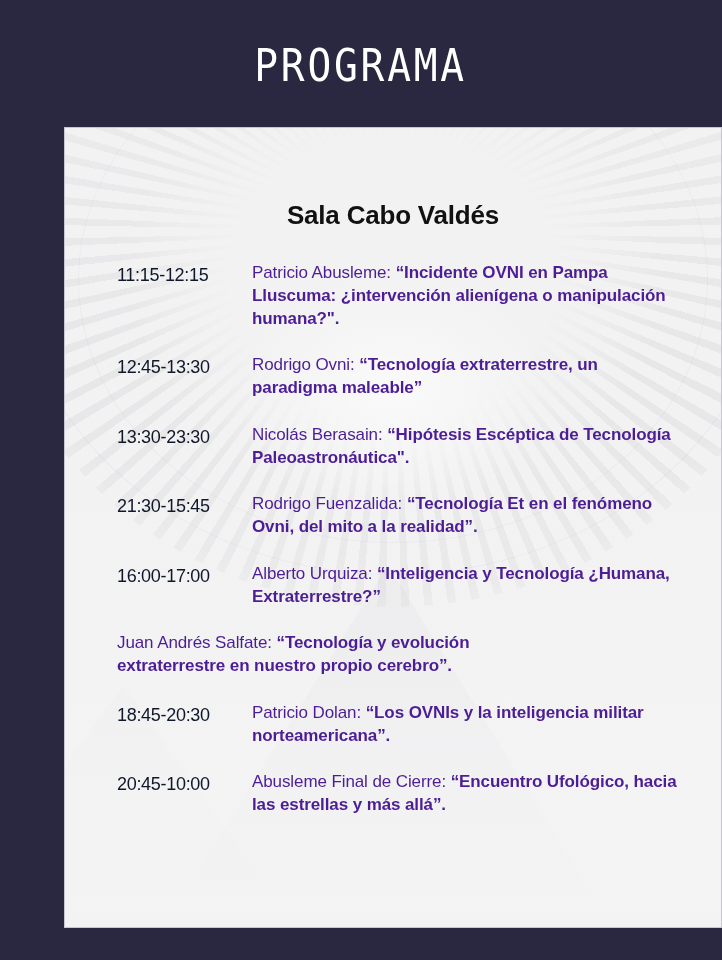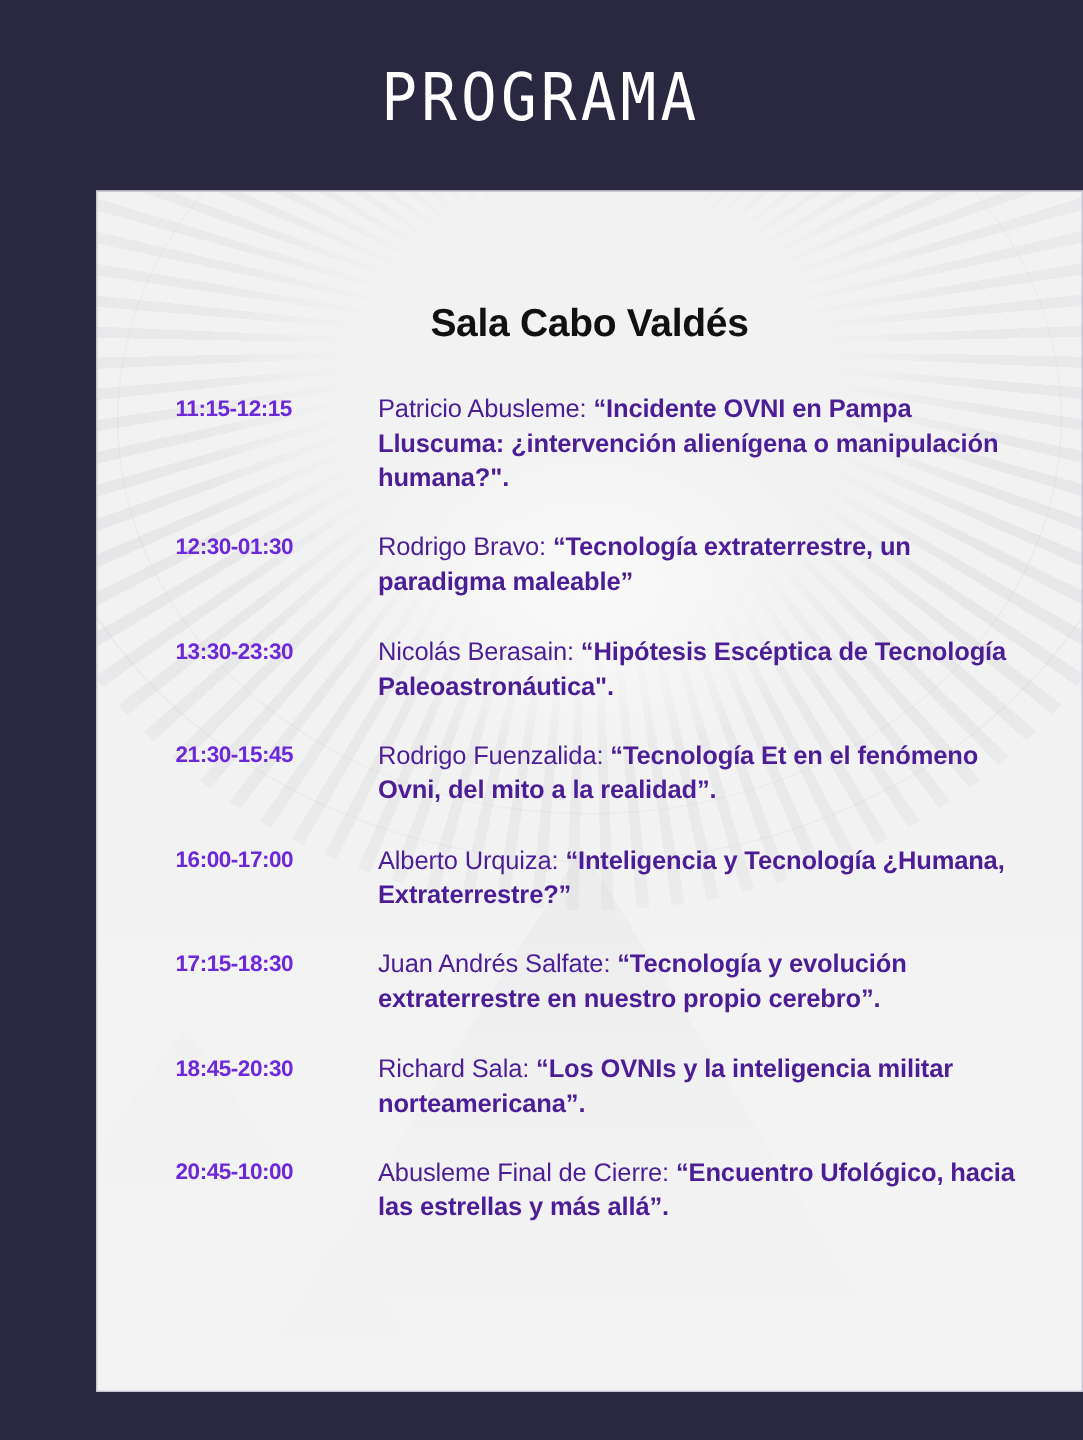--- a/index.html
+++ b/index.html
@@ -161,23 +161,23 @@
   }
 
   .slot {
     display:flex;
     align-items:flex-start;
     margin-bottom:24px;
   }
 
   .slot-time {
     flex:0 0 135px;
-    color:#6d28d9;
-    font-size:15px;
-    font-weight:700;
+    color:#0f172a;
+    font-size:18px;
+    font-weight:400;
     letter-spacing:-0.3px;
     line-height:1.35;
     white-space:nowrap;
     padding-top:1px;
   }
 
   .slot-body {
     flex:1 1 auto;
     color:#4c1d95;
     font-size:17px;
@@ -210,42 +210,41 @@
 
   <div class="panel-content">
     <div class="room-title">Sala Cabo Valdés</div>
 
     <div class="schedule">
         <div class="slot">
           <div class="slot-time">11:15-12:15</div>
           <div class="slot-body"><span class="slot-speaker">Patricio Abusleme: </span><span class="slot-talk">“Incidente OVNI en Pampa Lluscuma: ¿intervención alienígena o manipulación humana?".</span></div>
         </div>
         <div class="slot">
-          <div class="slot-time">12:30-01:30</div>
-          <div class="slot-body"><span class="slot-speaker">Rodrigo Bravo: </span><span class="slot-talk">“Tecnología extraterrestre, un paradigma maleable”</span></div>
+          <div class="slot-time">12:45-13:30</div>
+          <div class="slot-body"><span class="slot-speaker">Rodrigo Ovni: </span><span class="slot-talk">“Tecnología extraterrestre, un paradigma maleable”</span></div>
         </div>
         <div class="slot">
           <div class="slot-time">13:30-23:30</div>
           <div class="slot-body"><span class="slot-speaker">Nicolás Berasain: </span><span class="slot-talk">“Hipótesis Escéptica de Tecnología Paleoastronáutica".</span></div>
         </div>
         <div class="slot">
           <div class="slot-time">21:30-15:45</div>
           <div class="slot-body"><span class="slot-speaker">Rodrigo Fuenzalida: </span><span class="slot-talk">“Tecnología Et en el fenómeno Ovni, del mito a la realidad”.</span></div>
         </div>
         <div class="slot">
           <div class="slot-time">16:00-17:00</div>
           <div class="slot-body"><span class="slot-speaker">Alberto Urquiza: </span><span class="slot-talk">“Inteligencia y Tecnología ¿Humana, Extraterrestre?”</span></div>
         </div>
         <div class="slot">
-          <div class="slot-time">17:15-18:30</div>
           <div class="slot-body"><span class="slot-speaker">Juan Andrés Salfate: </span><span class="slot-talk">“Tecnología y evolución extraterrestre en nuestro propio cerebro”.</span></div>
         </div>
         <div class="slot">
           <div class="slot-time">18:45-20:30</div>
-          <div class="slot-body"><span class="slot-speaker">Richard Sala: </span><span class="slot-talk">“Los OVNIs y la inteligencia militar norteamericana”.</span></div>
+          <div class="slot-body"><span class="slot-speaker">Patricio Dolan: </span><span class="slot-talk">“Los OVNIs y la inteligencia militar norteamericana”.</span></div>
         </div>
         <div class="slot">
           <div class="slot-time">20:45-10:00</div>
           <div class="slot-body"><span class="slot-speaker">Abusleme Final de Cierre: </span><span class="slot-talk">“Encuentro Ufológico, hacia las estrellas y más allá”.</span></div>
         </div>
       </div>
   </div>
 </div>
 
 </body></html>

